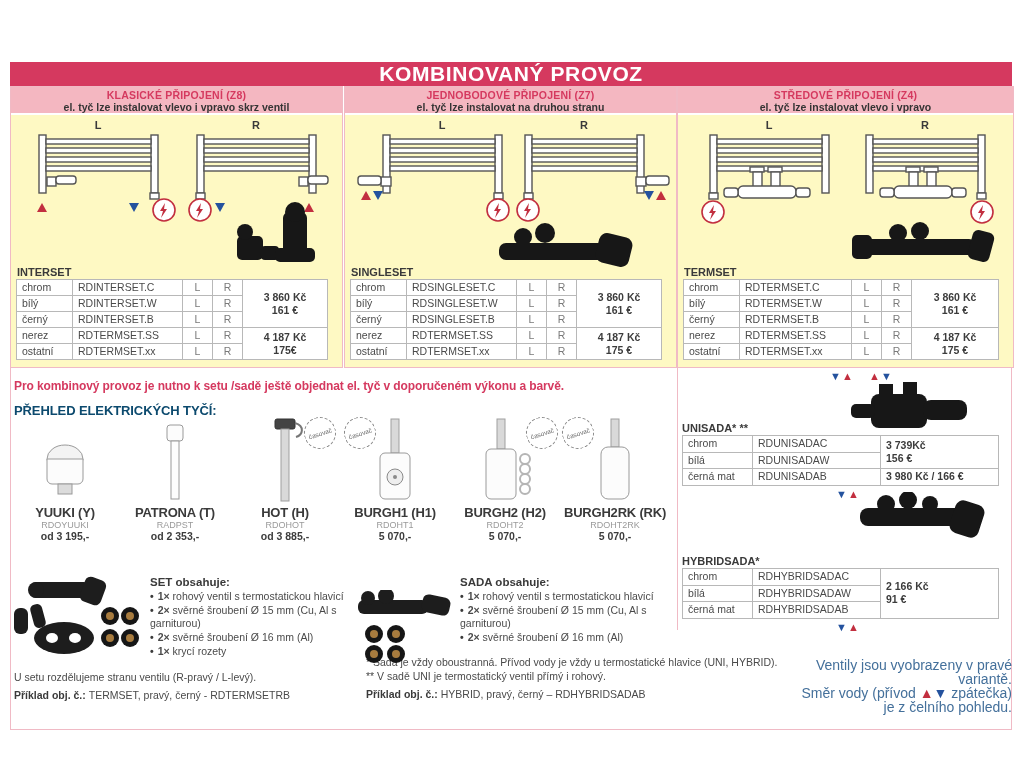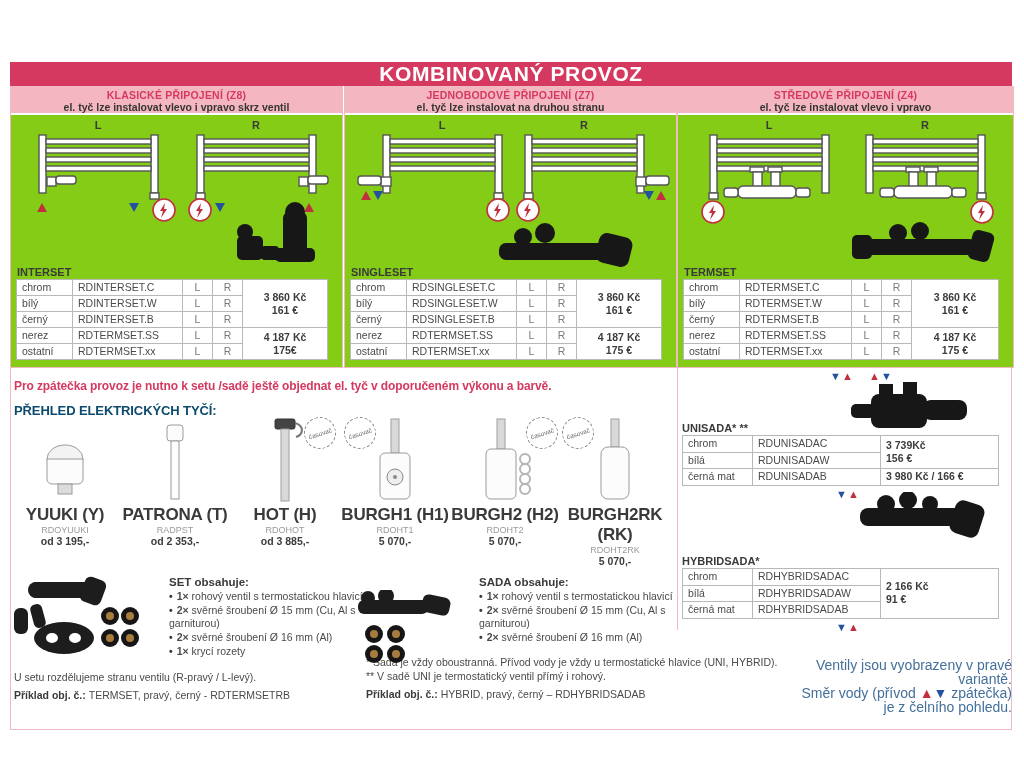--- a/index.html
+++ b/index.html
@@ -3,21 +3,21 @@
 <meta charset="utf-8">
 <style>
   html,body{margin:0;padding:0;background:#fff;}
   .page{position:relative;width:1024px;height:768px;background:#fff;overflow:hidden;
         font-family:"Liberation Sans",sans-serif;color:#3c3c3c;}
   .frame{position:absolute;left:10px;top:62px;width:1002px;height:668px;
          border:1px solid #f0bac5;box-sizing:border-box;}
   .banner{position:absolute;left:10px;top:62px;width:1002px;height:24px;background:#d5395f;
           display:flex;align-items:center;justify-content:center;z-index:3;}
   .banner span{color:#fff;font-weight:bold;font-size:21px;letter-spacing:.6px;}
-  .col{position:absolute;top:86px;height:282px;border:1px solid #f0bac5;background:#84cc16;box-sizing:border-box;z-index:2;}
+  .col{position:absolute;top:86px;height:282px;border:1px solid #f0bac5;background:#fef9c3;box-sizing:border-box;z-index:2;}
   .col-head{height:28px;background:#f4b7c1;border-bottom:2px solid #fff;text-align:center;padding-top:2px;box-sizing:border-box;}
   .cht{font-weight:bold;font-size:10.5px;color:#d5395f;letter-spacing:.2px;line-height:12px;}
   .chs{font-weight:bold;font-size:10.5px;color:#343434;line-height:12px;}
   .diag{position:absolute;left:0;top:30px;}
   .diag text{font-family:"Liberation Sans",sans-serif;font-size:11px;font-weight:bold;fill:#3a3a3a;}
   .ln{fill:#fff;stroke:#555;stroke-width:1.4;}
   .tri-r{fill:#c22f3f;}
   .tri-b{fill:#24529e;}
   .lc{fill:#fff;stroke:#c22f3f;stroke-width:1.6;}
   .bolt{fill:#c22f3f;}
@@ -29,28 +29,28 @@
   .ptable td.price{text-align:center;font-weight:bold;color:#3c3c3c;padding:0 14px;}
   .price div{line-height:13px;}
   .arrgrp{position:absolute;font-size:11px;font-weight:bold;letter-spacing:1px;z-index:3;}
   .arr-r{color:#c22f3f;}
   .arr-b{color:#24529e;}
   .rednote{position:absolute;left:14px;top:379px;font-size:12px;font-weight:bold;color:#d5395f;white-space:nowrap;letter-spacing:-.1px;}
   .blkhead{position:absolute;left:14px;top:403px;font-size:13px;font-weight:bold;color:#0c4a6e;letter-spacing:-.1px;}
   .rods{position:absolute;left:10px;top:417px;width:664px;height:140px;display:flex;}
   .rod{width:110px;position:relative;text-align:center;}
   .rod svg{display:block;margin:0 auto;}
-  .rod-name{font-size:17px;font-weight:bold;color:#3a3a3a;letter-spacing:-.2px;}
+  .rod-name{font-size:13px;font-weight:bold;color:#3a3a3a;letter-spacing:-.2px;}
   .rod-code{font-size:9px;color:#9a9a9a;line-height:10px;}
   .rod-price{font-size:10.5px;font-weight:bold;color:#3c3c3c;line-height:12px;}
   .badge{position:absolute;width:30px;height:30px;border:1px dashed #8a8a8a;border-radius:50%;
          font-size:6.5px;color:#666;display:flex;align-items:center;justify-content:center;
          transform:rotate(-18deg);background:rgba(255,255,255,.6);z-index:5;}
   .intro{position:absolute;left:14px;top:556px;font-size:11.5px;font-weight:bold;color:#3a3a3a;white-space:nowrap;letter-spacing:-.2px;}
-  .setblock{position:absolute;font-size:10.5px;color:#4a4a4a;margin-left:19px;}
+  .setblock{position:absolute;font-size:10.5px;color:#4a4a4a;}
   .blk-h{font-size:11.5px;font-weight:bold;color:#3a3a3a;margin-bottom:2px;}
   .li{line-height:13px;margin-bottom:1px;}
   .li .bullet{color:#3a3a3a;margin-right:4px;font-weight:bold;}
   .footnote{position:absolute;font-size:10.5px;color:#4a4a4a;line-height:13px;}
   .footnote b{color:#3a3a3a;margin-right:3px;}
   .blue-note{position:absolute;left:780px;top:658px;width:232px;text-align:right;
              font-size:14px;color:#44709b;line-height:14px;}
   .vline{position:absolute;left:677px;top:368px;width:1px;height:262px;background:#f0bac5;}
   .sada-tbl-name{font-size:11px;font-weight:bold;color:#3a3a3a;position:absolute;}
   .stable{position:absolute;border-collapse:collapse;font-size:10.5px;color:#4a4a4a;background:#fff;z-index:2;}
@@ -374,21 +374,21 @@
       </tr>
     </tbody>
       </table>
   </div>
 
   <div class="vline"></div>
 
   <div class="arrgrp" style="left:830px;top:370px;"><span class="arr-b">▼</span><span class="arr-r">▲</span></div>
   <div class="arrgrp" style="left:869px;top:370px;"><span class="arr-r">▲</span><span class="arr-b">▼</span></div>
 
-  <div class="rednote">Pro zpátečka provoz je nutno k setu /sadě ještě objednat el. tyč v doporučeném výkonu a barvě.</div>
+  <div class="rednote">Pro kombinový provoz je nutno k setu /sadě ještě objednat el. tyč v doporučeném výkonu a barvě.</div>
   <div class="blkhead">PŘEHLED ELEKTRICKÝCH TYČÍ:</div>
 
   <div class="rods">
     <div class="rod">
       <svg width="72" height="88" viewBox="0 0 72 88">
         <ellipse cx="36" cy="42" rx="18" ry="14" fill="#f3f3f3" stroke="#9a9a9a"></ellipse>
         <path d="M18,42 h36 v20 a5,5 0 0 1 -5,5 h-26 a5,5 0 0 1 -5,-5 z" fill="#fcfcfc" stroke="#9a9a9a"></path>
         <rect x="29" y="67" width="14" height="10" fill="#dcdcdc" stroke="#9a9a9a"></rect>
       </svg>
       <div class="rod-name">YUUKI (Y)</div>

